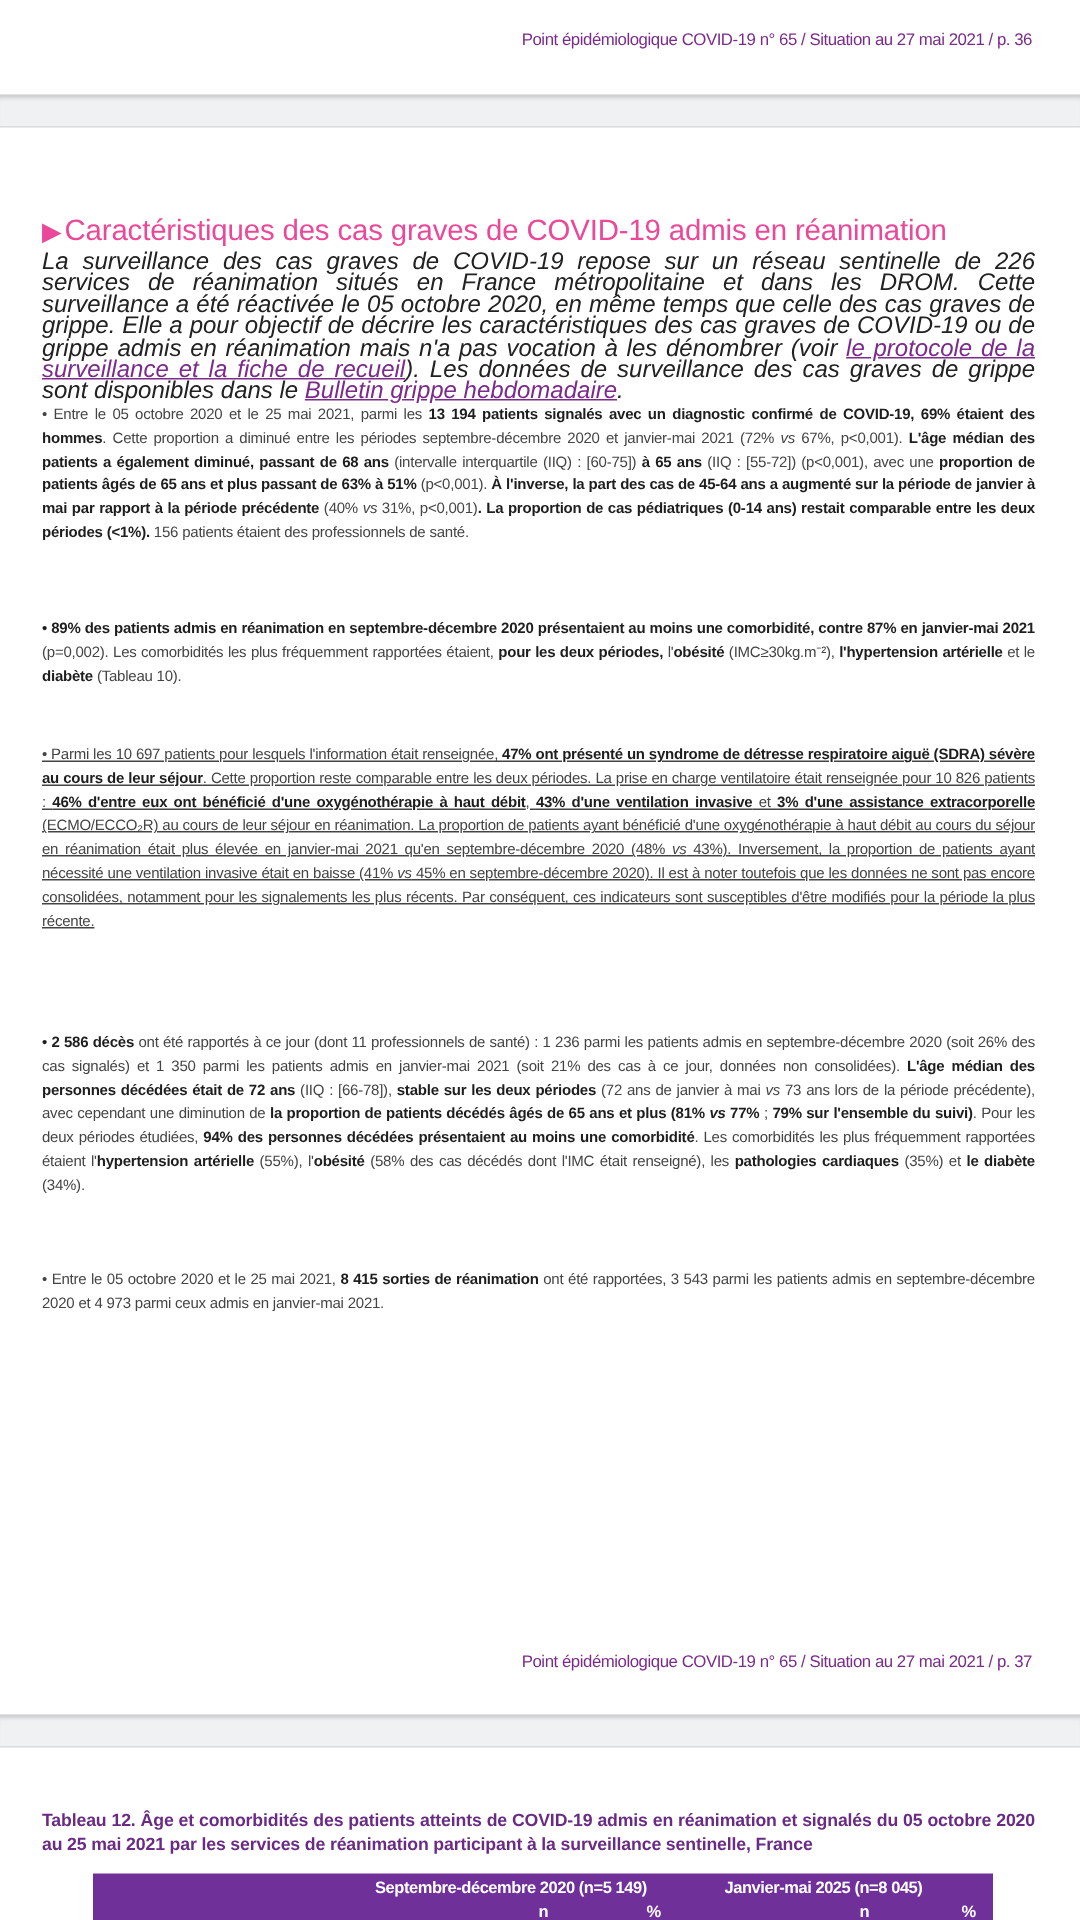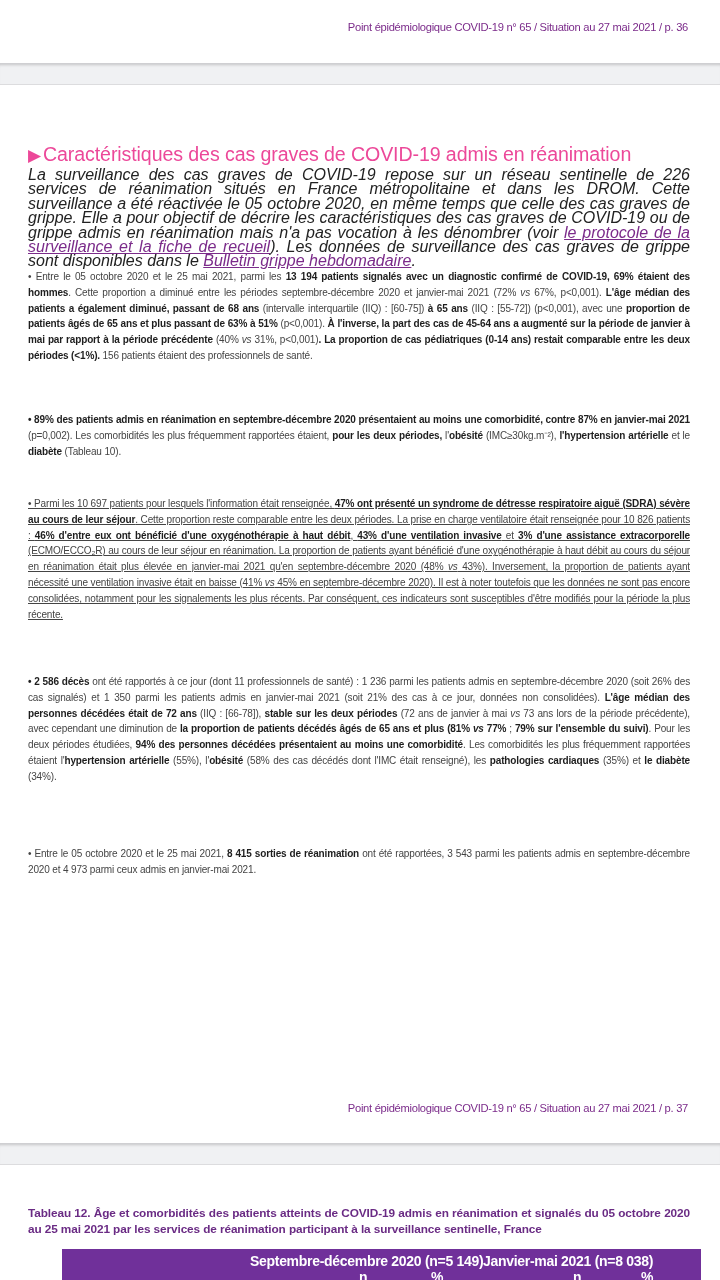--- a/index.html
+++ b/index.html
@@ -38,32 +38,32 @@
   .para {
     position: absolute; left: 28px; width: 662px;
     font-size: 10px; line-height: 15.8px; text-align: justify;
     color: #444; letter-spacing: -0.15px;
   }
   .para b { color: #1e1e1e; }
   .para i { font-style: italic; }
   .p1 { top: 269px; }
   .p2 { top: 412px; }
   .p3 { top: 496px; text-decoration: underline; }
-  .p4 { top: 674px; }
+  .p4 { top: 688px; }
   .p5 { top: 846px; }
   .page-header-2 { top: 1102px; }
   .table-title {
     position: absolute; left: 28px; top: 1206px; width: 662px;
     font-size: 11.8px; line-height: 15.5px; font-weight: bold;
     color: #6a2b84; text-align: justify; letter-spacing: -0.1px;
   }
   .table-header {
     position: absolute; left: 62px; top: 1249px; width: 600px; height: 31px;
     background: #70309a; color: #ffffff;
-    font-size: 14px; font-weight: bold; letter-spacing: -0.3px; padding-left: 39px;
+    font-size: 11px; font-weight: bold; letter-spacing: -0.3px;
   }
   .table-header .col { position: absolute; top: 4px; white-space: nowrap; }
   .table-header .c1 { left: 188px; }
   .table-header .c2 { left: 421px; }
   .table-header .rowlabel { position: absolute; left: 4px; top: 24px; margin-top: 32px; }
   .table-header .sub { position: absolute; top: 20px; }
   .table-header .n1 { left: 297px; }
   .table-header .p1h { left: 369px; }
   .table-header .n2 { left: 511px; }
   .table-header .p2h { left: 579px; }
@@ -90,19 +90,19 @@
 <div class="para p5"><span>• Entre le 05 octobre 2020 et le 25 mai 2021, </span><b>8 415 sorties de réanimation</b><span> ont été rapportées, 3 543 parmi les patients admis en septembre-décembre 2020 et 4 973 parmi ceux admis en janvier-mai 2021.</span></div>
 
 <div class="page-header page-header-2">Point épidémiologique COVID-19 n° 65 / Situation au 27 mai 2021 / p. 37</div>
 
 <div class="page-gap" style="top:1143px;"></div>
 
 <div class="table-title">Tableau 12. Âge et comorbidités des patients atteints de COVID-19 admis en réanimation et signalés du 05 octobre 2020 au 25 mai 2021 par les services de réanimation participant à la surveillance sentinelle, France</div>
 
 <div class="table-header">
   <span class="col c1">Septembre-décembre 2020 (n=5 149)</span>
-  <span class="col c2">Janvier-mai 2021 (n=8 038)</span>
+  <span class="col c2">Janvier-mai 2025 (n=8 045)</span>
   <span class="rowlabel">Classe d'âge</span>
   <span class="sub n1">n</span>
   <span class="sub p1h">%</span>
   <span class="sub n2">n</span>
   <span class="sub p2h">%</span>
 </div>
 
 </body></html>

